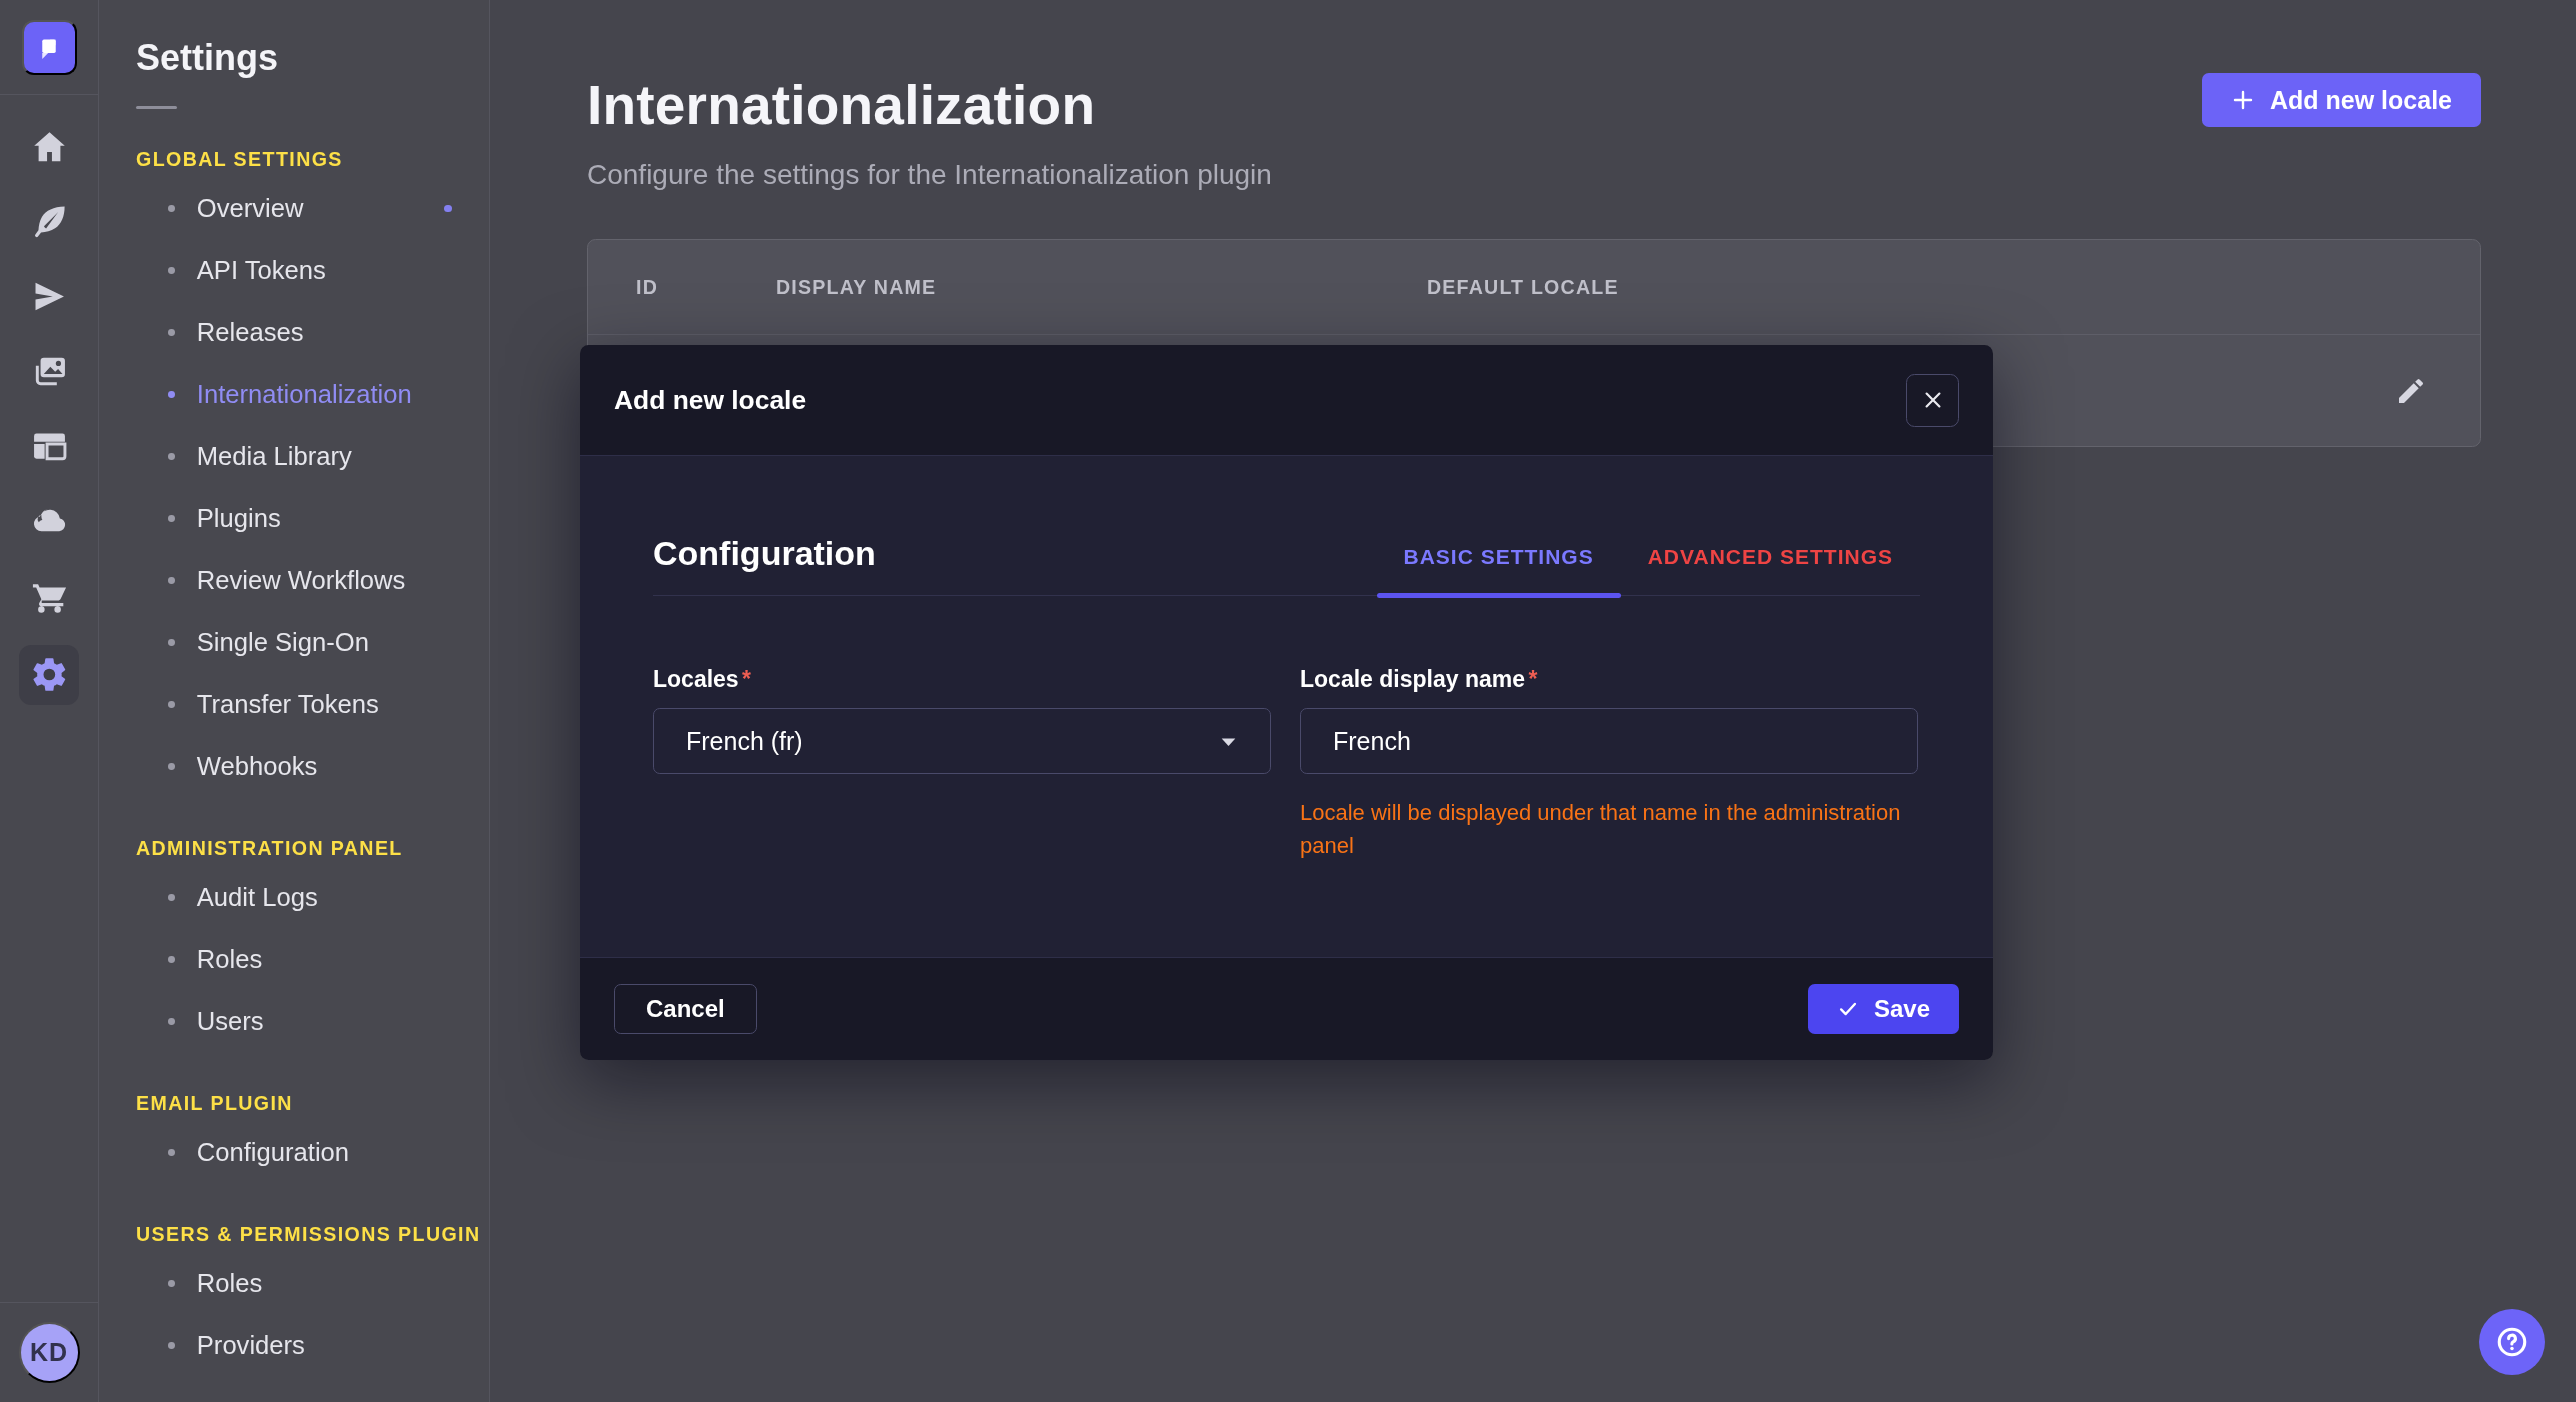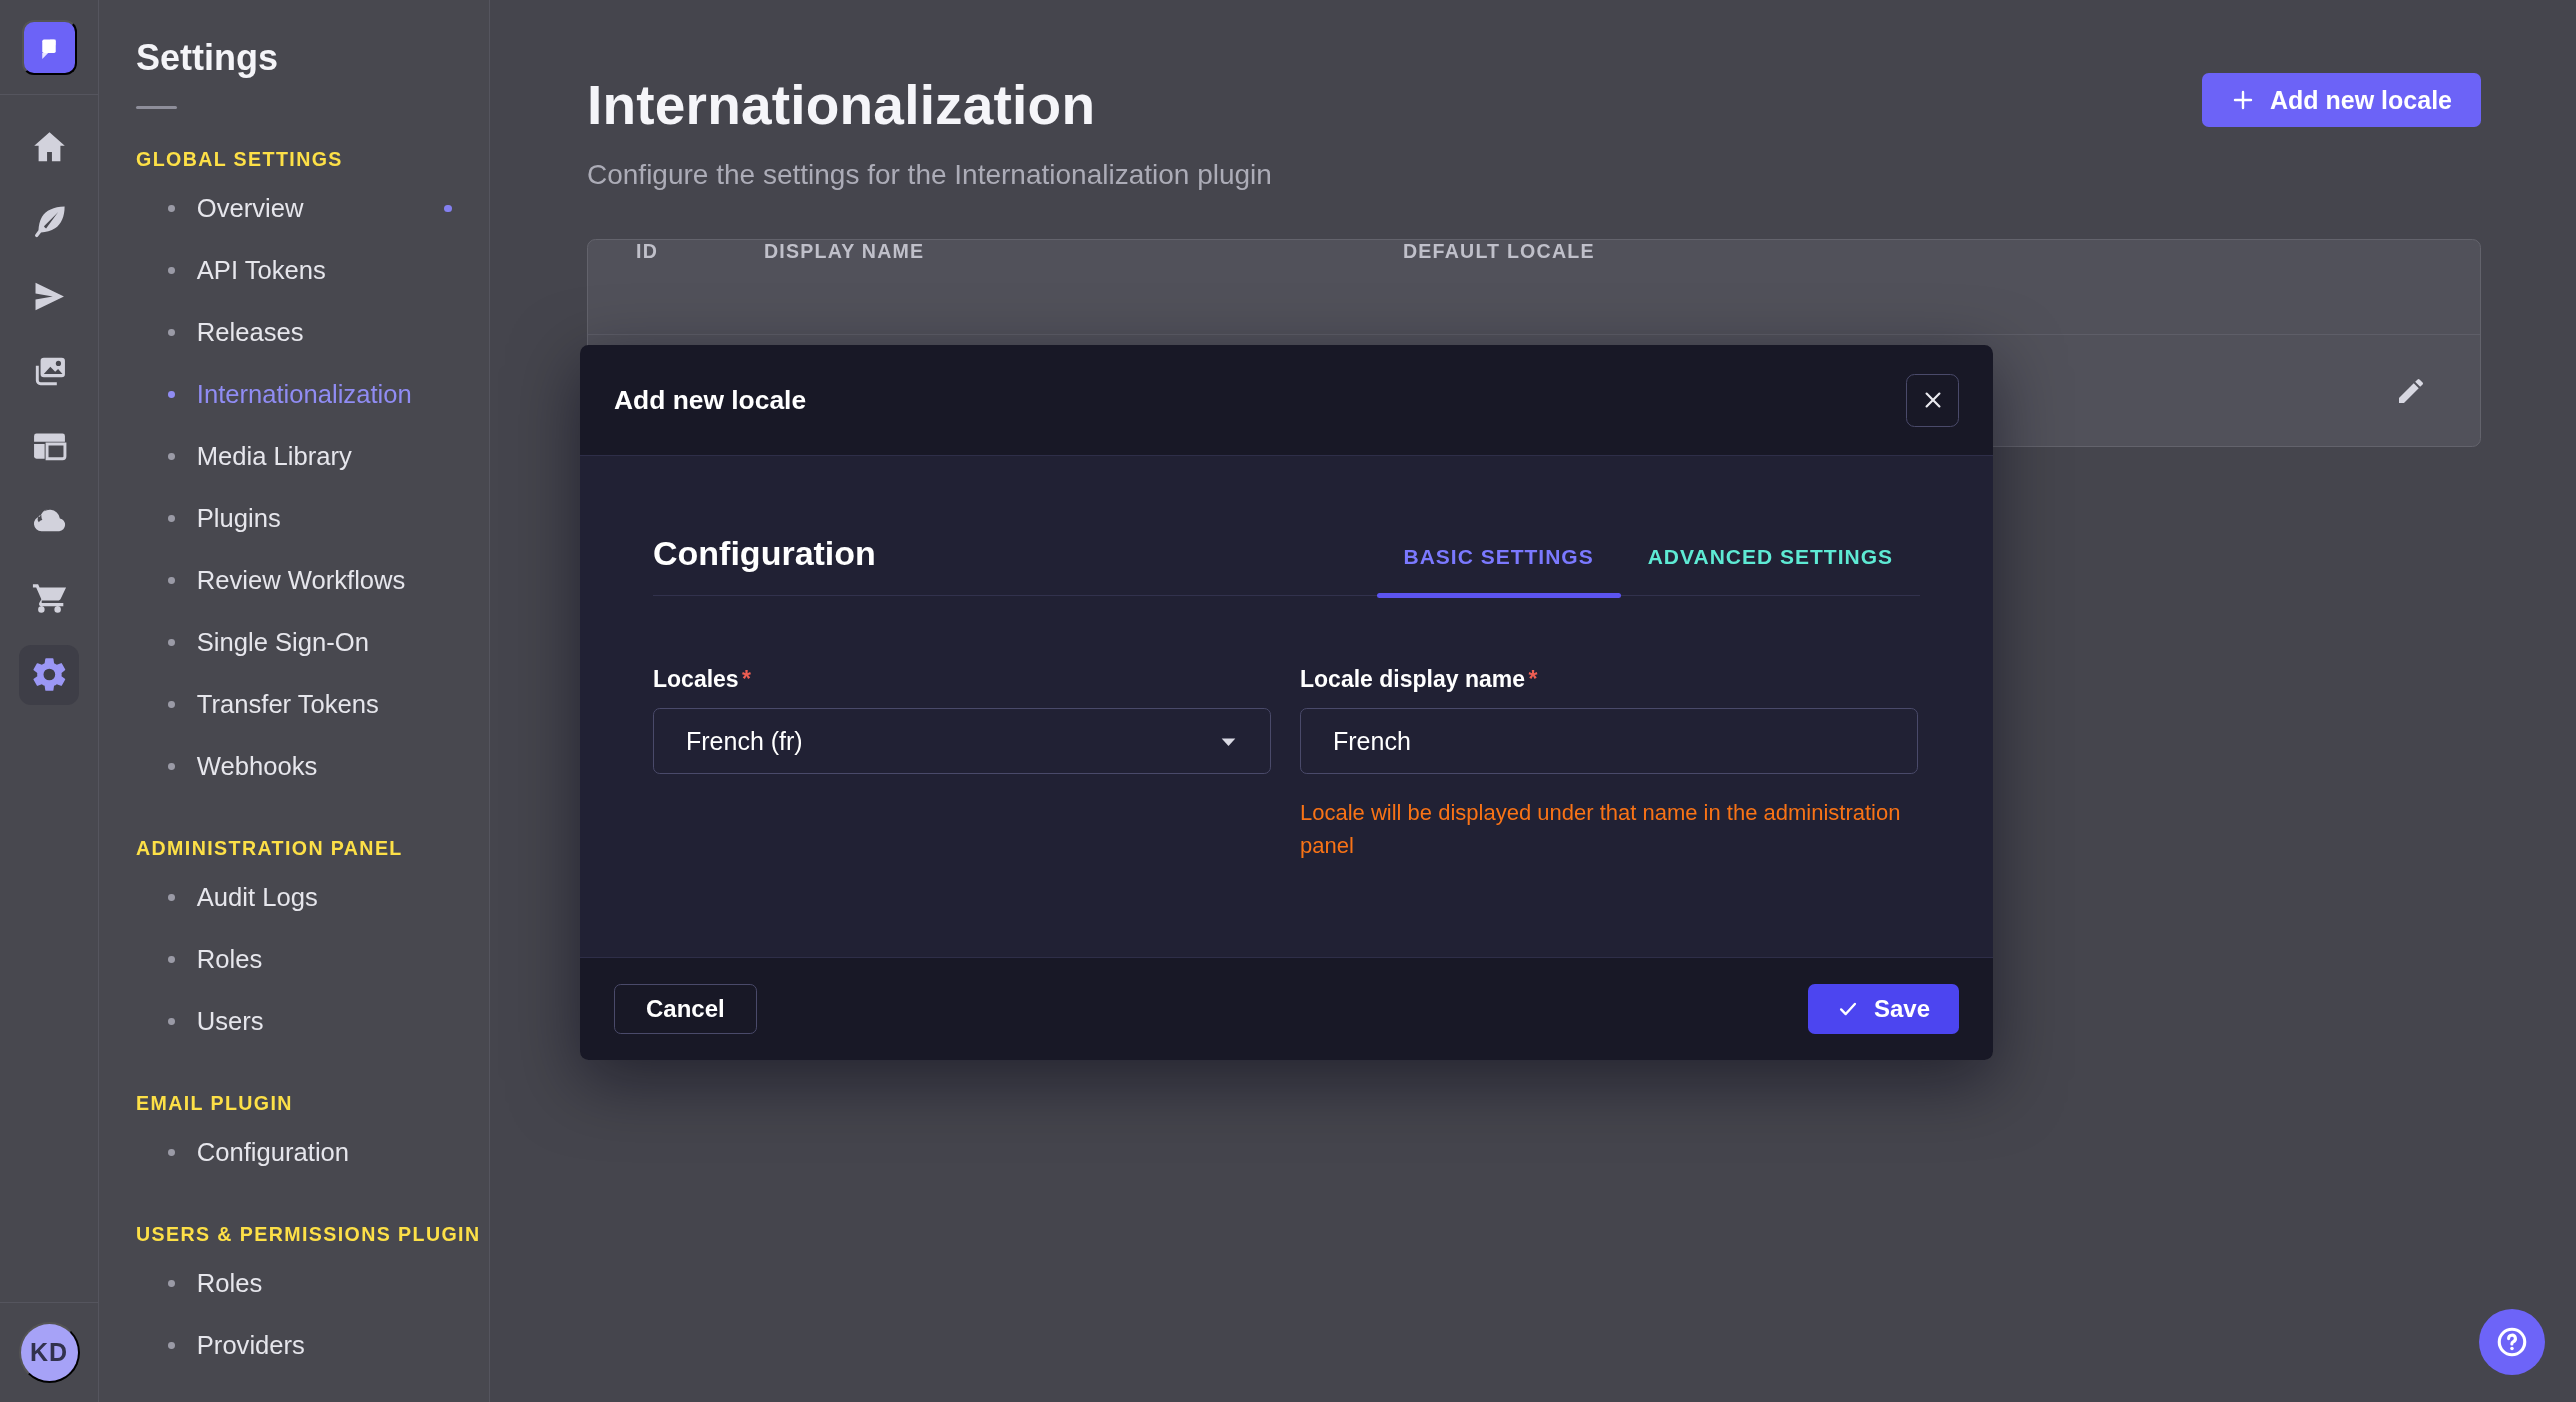--- a/index.html
+++ b/index.html
@@ -73,22 +73,23 @@
     font-size:25px; font-weight:600; font-family:inherit;
     display:flex; align-items:center; gap:15.3px;
   }
   .btn-add svg { width:24px; height:24px; }
 
   .table-card {
     margin:48px 95px 0 97px; height:208px; background:#51515A;
     border:0.9px solid #63636C; border-radius:8.5px; overflow:hidden;
   }
   .table-head {
-    height:95px; display:flex; align-items:flex-start; padding:0 48px;
+    height:95px; display:flex; align-items:center; padding:0 48px;
     border-bottom:0.9px solid #5E5E68;
+    gap:12px;
   }
   .th { font-size:19.6px; font-weight:bold; letter-spacing:1.2px; color:#C0C0CA; }
   .th-id { width:128px; }
   .th-name { width:639px; }
   .th-locale { flex:1; }
   .table-row {
     height:111px; display:flex; align-items:center; justify-content:flex-end; padding:0 53px;
   }
   .row-edit { background:none; border:none; cursor:pointer; display:flex; }
   .row-edit svg { width:32px; height:32px; }
@@ -111,21 +112,21 @@
   .btn-close svg { width:22px; height:22px; }
   .modal-body { flex:1; background:#212134; padding:78px 73px 0 73px; }
   .config-bar {
     display:flex; align-items:flex-end; justify-content:space-between;
     border-bottom:0.9px solid #32324D;
   }
   .config-title { font-size:34px; font-weight:600; color:#FFFFFF; padding-bottom:22px; }
   .tabs { display:flex; }
   .tab {
     background:none; border:none; cursor:pointer; font-family:inherit;
-    font-size:21px; font-weight:bold; letter-spacing:1px; color:#5eead4;
+    font-size:21px; font-weight:bold; letter-spacing:1px; color:#ef4444;
     padding:0 27px 25.6px 27px; position:relative;
   }
   .tab.active { color:#7B79FF; }
   .tab.active::after {
     content:""; position:absolute; left:0; right:0; bottom:-2.6px; height:4.3px;
     background:#5C54F0; border-radius:2.6px;
   }
   .fields { display:flex; gap:29px; margin-top:70px; }
   .field { width:618px; }
   .field-label { font-size:23px; font-weight:600; color:#FFFFFF; margin-bottom:15.3px; }

